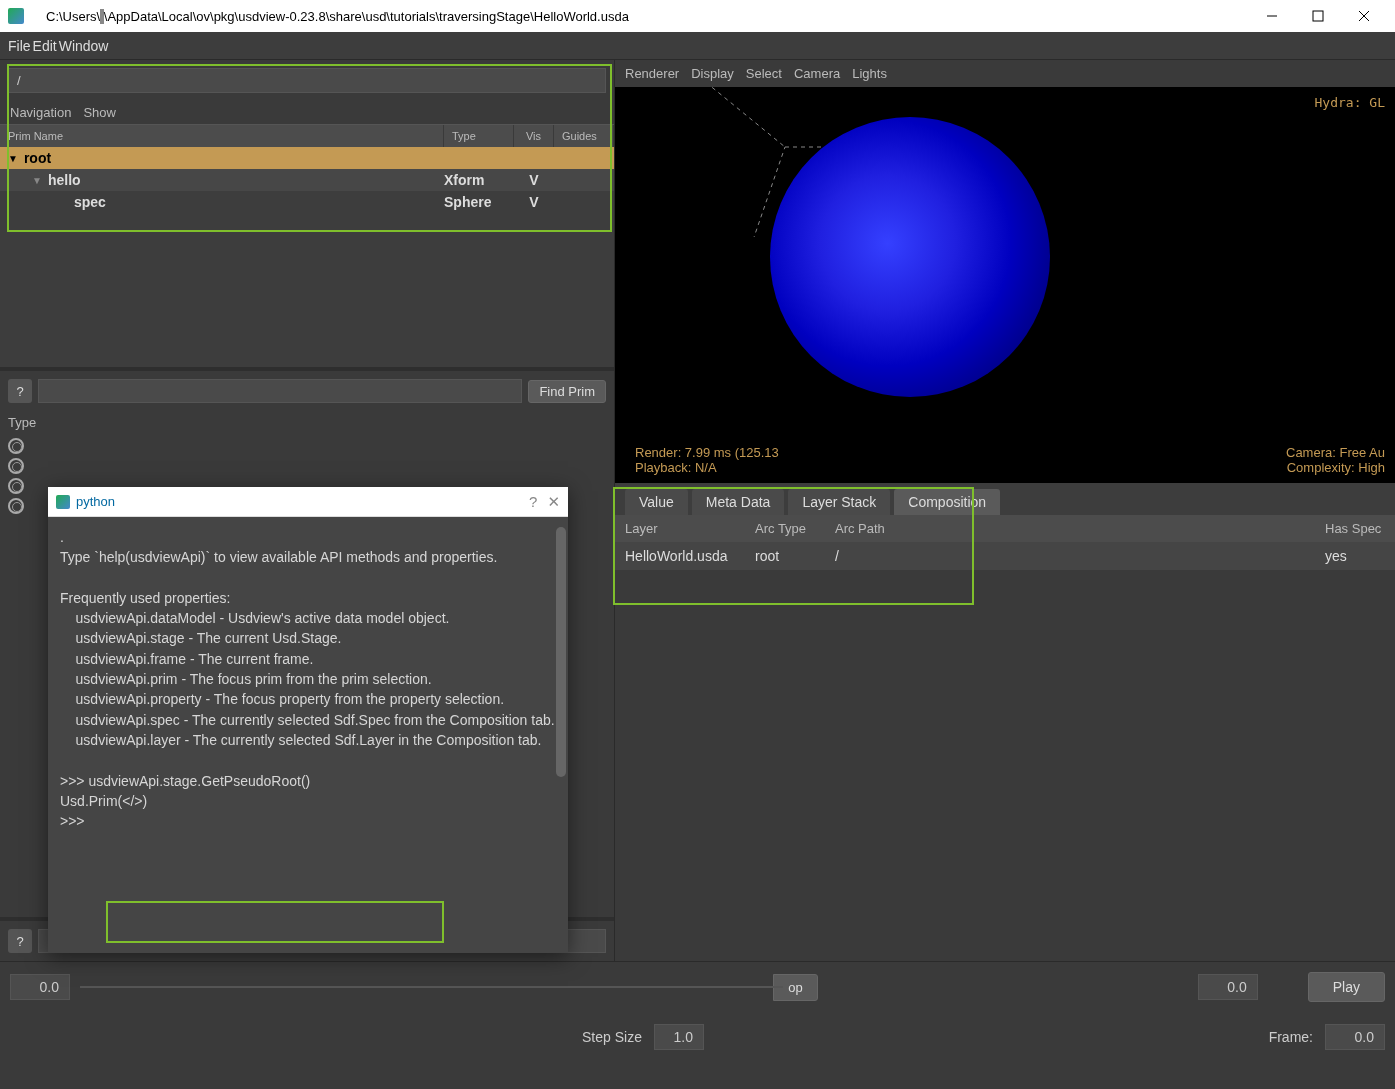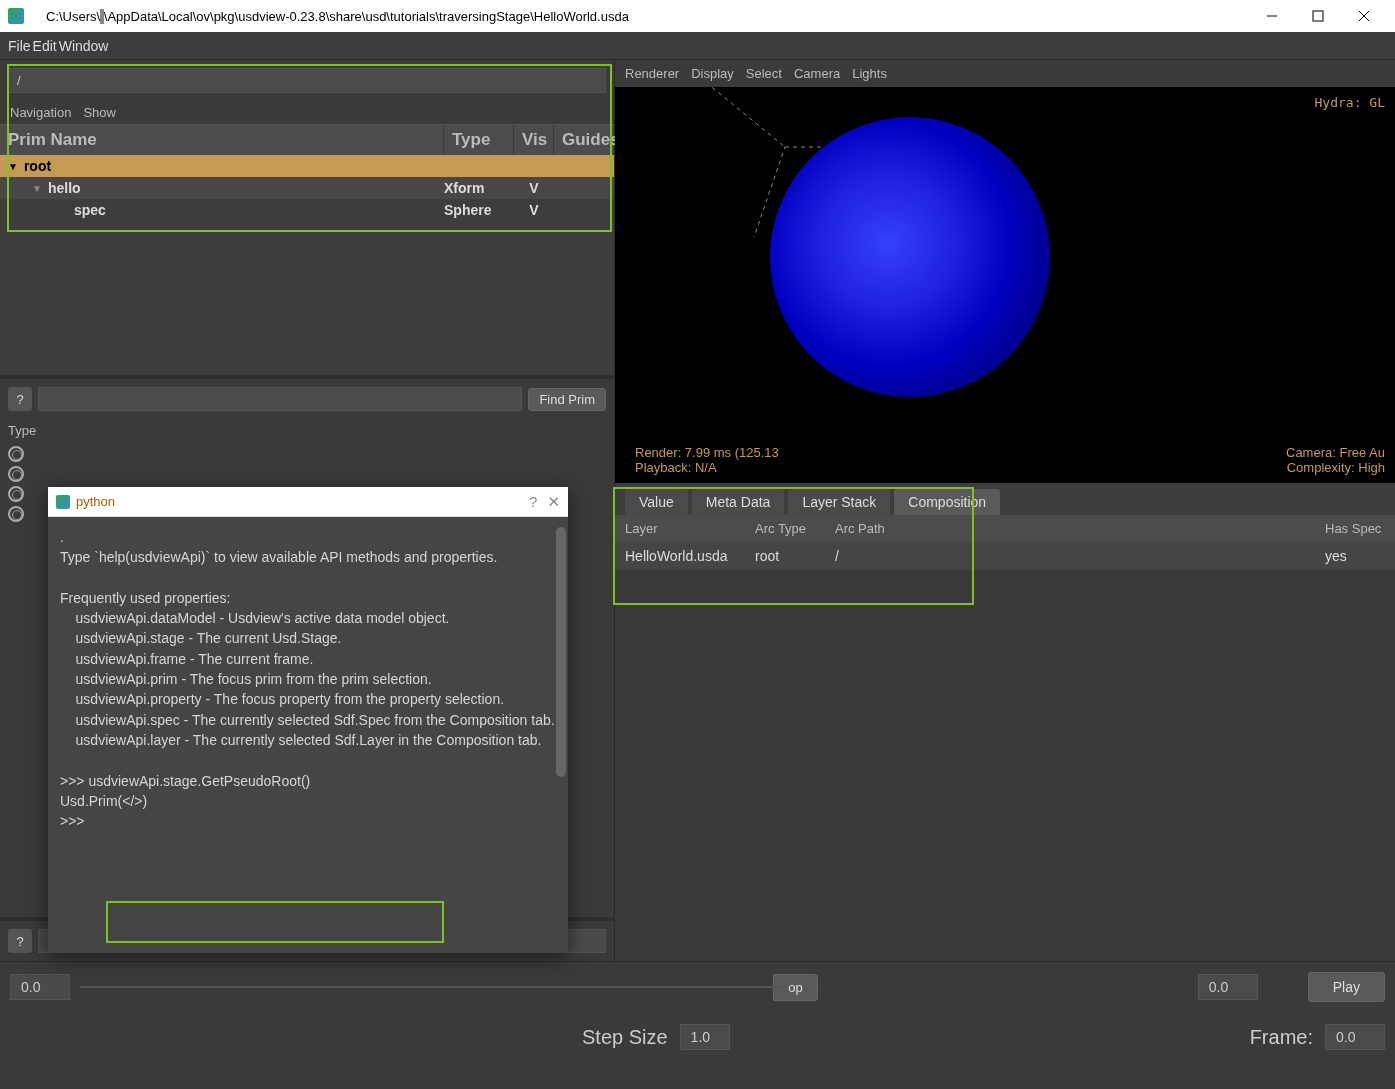--- a/index.html
+++ b/index.html
@@ -19,21 +19,21 @@
 .content { display: flex; height: calc(1089px - 32px - 28px - 128px); }
 .left-panel { width: 615px; display: flex; flex-direction: column; border-right: 1px solid #2a2a2a; position: relative; }
 .right-panel { flex: 1; display: flex; flex-direction: column; }
 
 .highlight-box { border: 2px solid #7fbf2c; position: absolute; pointer-events: none; z-index: 50; }
 .hl1 { left: 7px; top: 4px; width: 605px; height: 168px; }
 .hl2 { right: 4px; top: 418px; width: 361px; height: 118px; }
 
 .path-bar { background: #4a4a4a; border: 1px solid #555; margin: 8px; padding: 4px 8px; color: #ccc; font-size: 13px; }
 .nav-bar { display: flex; gap: 12px; padding: 4px 10px; color: #bbb; font-size: 13px; }
-.tree-header { display: flex; background: #4c4c4c; color: #bbb; font-size: 17px; border-top: 1px solid #555; font-weight: bold; }
+.tree-header { display: flex; background: #4c4c4c; color: #bbb; font-size: 11px; border-top: 1px solid #555; }
 .tree-header > div { padding: 5px 8px; border-right: 1px solid #3a3a3a; }
 .col-name { flex: 1; }
 .col-type { width: 70px; }
 .col-vis { width: 40px; text-align: center; }
 .col-guides { width: 60px; }
 
 .tree-body { background: #3d3d3d; flex: 1; overflow: auto; }
 .tree-row { display: flex; font-size: 14px; height: 22px; align-items: center; }
 .tree-row.selected { background: #c49a54; color: #000; font-weight: bold; }
 .tree-row.hello { background: #474747; color: #ddd; font-weight: bold; }
@@ -75,29 +75,29 @@
 .ct-layer { width: 130px; }
 .ct-arc { width: 80px; }
 .ct-path { flex: 1; }
 .ct-spec { width: 80px; }
 .comp-row { display: flex; color: #ddd; font-size: 14px; background: #454545; }
 .comp-row > div { padding: 6px 10px; }
 
 .bottom-bar { position: absolute; bottom: 0; left: 0; right: 0; height: 128px; background: #3a3a3a; border-top: 1px solid #2a2a2a; display: flex; flex-direction: column; }
 .bb-row1 { display: flex; align-items: center; padding: 10px; gap: 10px; height: 50px; }
 .bb-row2 { display: flex; align-items: center; padding: 10px; gap: 12px; height: 50px; }
-.num-box { background: #4a4a4a; border: 1px solid #555; padding: 4px 10px; color: #ccc; min-width: 60px; text-align: left; font-size: 14px; }
+.num-box { background: #4a4a4a; border: 1px solid #555; padding: 4px 10px; color: #ccc; min-width: 60px; text-align: right; font-size: 14px; }
 .slider-track { flex: 1; height: 2px; background: #555; position: relative; }
-.label-txt { color: #ccc; font-size: 20px; }
+.label-txt { color: #ccc; font-size: 14px; }
 .play-btn { background: #5a5a5a; border: 1px solid #666; color: #ddd; padding: 6px 24px; border-radius: 3px; font-size: 14px; }
 .stop-seg { background: #5a5a5a; border: 1px solid #666; color: #ddd; padding: 5px 14px; border-radius: 0 3px 3px 0; font-size: 13px; margin-left: -20px; }
 
 .py-window { position: absolute; left: 48px; top: 487px; width: 520px; height: 466px; background: #fff; box-shadow: 0 4px 20px rgba(0,0,0,0.5); z-index: 40; display: flex; flex-direction: column; }
 .py-title { height: 30px; background: #fff; display: flex; align-items: center; justify-content: space-between; padding: 0 8px; border-bottom: 1px solid #ddd; }
-.py-title-left { display: flex; align-items: center; gap: 6px; color: #a16207; font-size: 13px; }
+.py-title-left { display: flex; align-items: center; gap: 6px; color: #0369a1; font-size: 13px; }
 .py-icon { width: 14px; height: 14px; background: linear-gradient(135deg,#2a5,#48c); border-radius: 2px; }
 .py-title-right { display: flex; gap: 10px; color: #888; font-size: 15px; }
 .py-body { flex: 1; background: #454545; color: #d6d6d6; font-family: "Consolas", monospace; font-size: 14px; padding: 10px 12px; overflow: auto; white-space: pre-wrap; line-height: 1.45; position: relative; }
 .py-thumb { position: absolute; right: 2px; top: 10px; width: 10px; height: 250px; background: #666; border-radius: 5px; }
 .hl3 { position: absolute; border: 2px solid #7fbf2c; left: 58px; top: 384px; width: 338px; height: 42px; pointer-events: none; }
 </style>
 </head>
 <body>
 
 <div class="titlebar">

